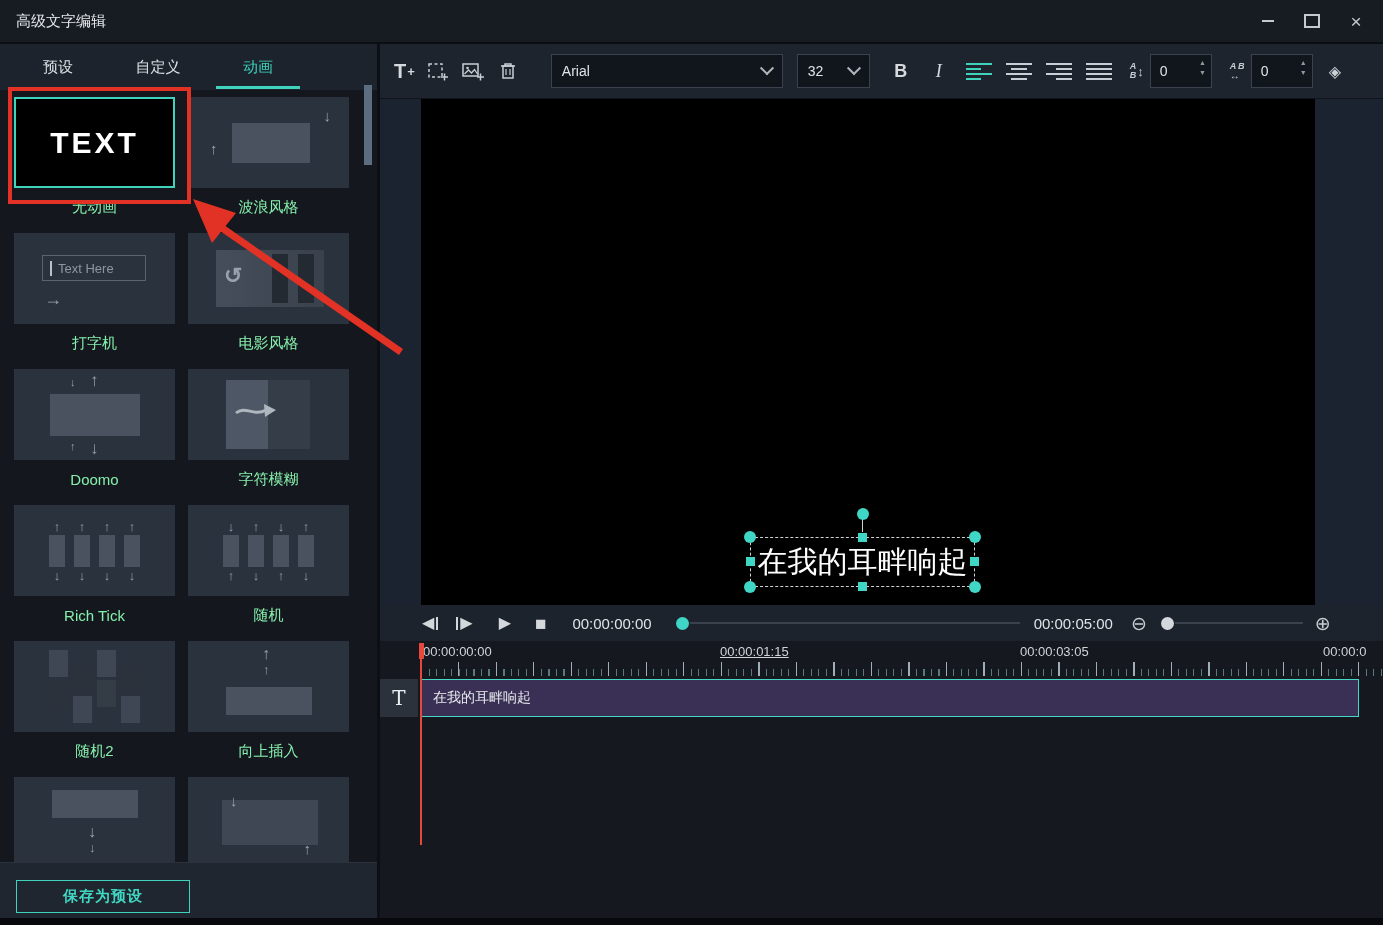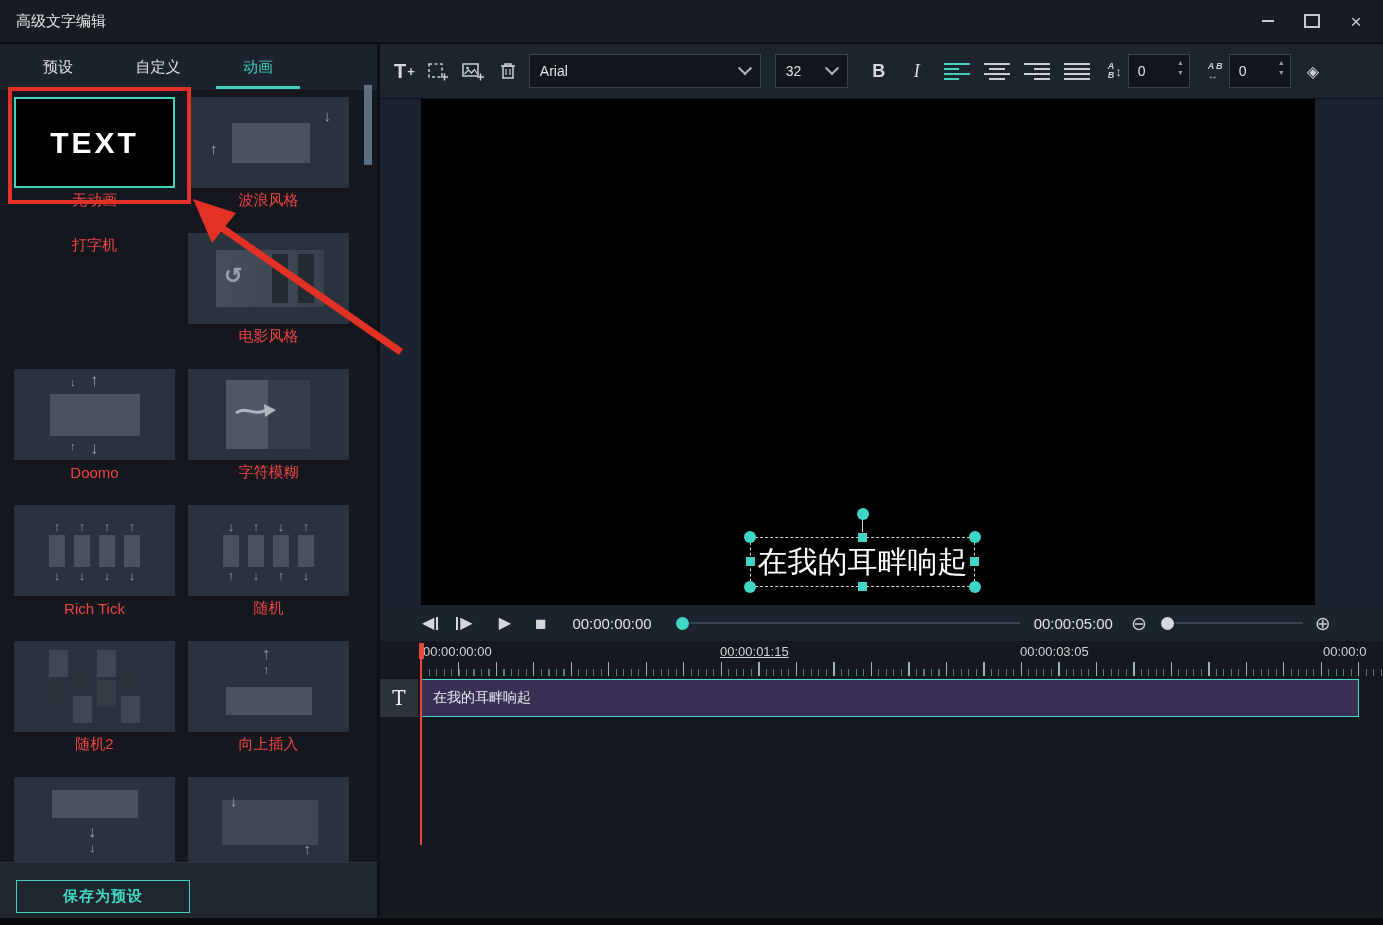--- a/index.html
+++ b/index.html
@@ -21,21 +21,21 @@
   .tabs{position:absolute;left:0;top:0;width:377px;height:46px;background:#1c232c;display:flex;padding-left:8px;box-sizing:border-box;}
   .tab{width:100px;display:flex;align-items:center;justify-content:center;font-size:15px;color:#dde1e5;position:relative;}
   .tab.active{color:#3fd2bd;}
   .tab.active::after{content:"";position:absolute;left:8px;right:8px;bottom:1px;height:3px;background:#3fd2bd;}
 
   .cards{position:absolute;left:0;top:46px;width:364px;height:772px;background:#14181e;overflow:hidden;
          padding:7px 0 0 14px;box-sizing:border-box;display:grid;grid-template-columns:161px 161px;
          column-gap:13px;row-gap:21px;align-content:start;}
   .card{width:161px;height:115px;}
   .thumb{position:relative;width:161px;height:91px;background:#2a323d;overflow:hidden;box-sizing:border-box;}
-  .card-label{height:24px;display:flex;align-items:center;justify-content:center;color:#ef4444;font-size:15px;}
+  .card-label{height:24px;display:flex;align-items:center;justify-content:center;color:#86efac;font-size:15px;margin-top:7px;}
   .t-none{background:#000;border:2px solid #3fd2bd;display:flex;align-items:center;justify-content:center;}
   .text-big{color:#fff;font-size:30px;font-weight:bold;letter-spacing:3px;text-align:right;}
   .blk{position:absolute;background:#49525e;}
   .blk.dk{background:#232a32;}
   .blk.md{background:#3e4753;}
   .arr{position:absolute;color:#97a1ab;font-weight:bold;font-size:15px;line-height:1;}
   .tw-box{position:absolute;left:28px;top:22px;width:104px;height:26px;border:1px solid #5a646e;color:#8d97a1;
           font-size:13px;display:flex;align-items:center;padding-left:7px;box-sizing:border-box;}
   .cursor{width:2px;height:15px;background:#b8c0c8;margin-right:6px;display:block;}
   .cin-wrap{position:absolute;left:28px;top:17px;width:108px;height:57px;background:linear-gradient(to right,#454e5a,#39414c);}
@@ -58,21 +58,21 @@
   .vdiv{position:absolute;left:377px;top:44px;width:3px;height:874px;background:#0c0f13;}
 
   
   .tb{position:absolute;left:380px;top:44px;width:1003px;height:55px;background:#1d242e;display:flex;align-items:center;border-bottom:1px solid #11151b;box-sizing:border-box;}
   .tb-ico{display:flex;align-items:center;justify-content:center;color:#ccd1d6;}
   .t-add{margin-left:14px;font-size:20px;font-weight:bold;color:#d6dade;display:flex;align-items:flex-end;}
   .t-add .plus{font-size:13px;margin-left:1px;line-height:1.6;}
   .sel{height:34px;background:#11161c;border:1px solid #39424d;display:flex;align-items:center;padding:0 10px;
        color:#dfe3e7;font-size:14px;box-sizing:border-box;}
   .chev{width:8px;height:8px;border-right:2px solid #aeb5bc;border-bottom:2px solid #aeb5bc;transform:rotate(45deg) translate(-2px,-2px);margin-left:auto;}
-  .fontsel{margin-left:12px;width:232px;}
+  .fontsel{margin-left:34px;width:232px;}
   .sizesel{margin-left:14px;width:73px;}
   .bi{margin-left:18px;width:26px;height:26px;display:flex;align-items:center;justify-content:center;color:#d6dade;font-size:18px;}
   .bi.b{font-weight:bold;}
   .bi.i{font-style:italic;font-family:"Liberation Serif",serif;}
   .al{margin-left:14px;width:26px;display:flex;flex-direction:column;gap:3px;}
   .al i{height:2px;background:#c9ced4;display:block;}
   .al.active i{background:#3fd2bd;}
   .al .w60{width:60%;}
   .al.center .w60{margin:0 auto;}
   .al.right .w60{margin-left:auto;}
@@ -159,20 +159,27 @@
       <div class="card">
         <div class="thumb">
           <span class="arr" style="left:22px;top:44px;">↑</span>
           <i class="blk" style="left:44px;top:26px;width:78px;height:40px;"></i>
           <span class="arr" style="right:18px;top:11px;">↓</span>
         </div>
         <div class="card-label">波浪风格</div>
       </div>
 
       <div class="card">
+        <div class="thumb">
+          <div class="tw-box">
+            <i class="cursor"></i>
+            <span>Text Here</span>
+          </div>
+          <span class="arr" style="left:30px;bottom:16px;font-size:18px;">→</span>
+        </div>
         <div class="card-label">打字机</div>
       </div>
 
       <div class="card">
         <div class="thumb">
           <div class="cin-wrap">
             <i class="blk dk" style="left:56px;top:4px;width:16px;height:49px;"></i>
             <i class="blk dk" style="left:82px;top:4px;width:16px;height:49px;"></i>
           </div>
           <span class="arr" style="left:36px;top:32px;font-size:22px;">↺</span>

